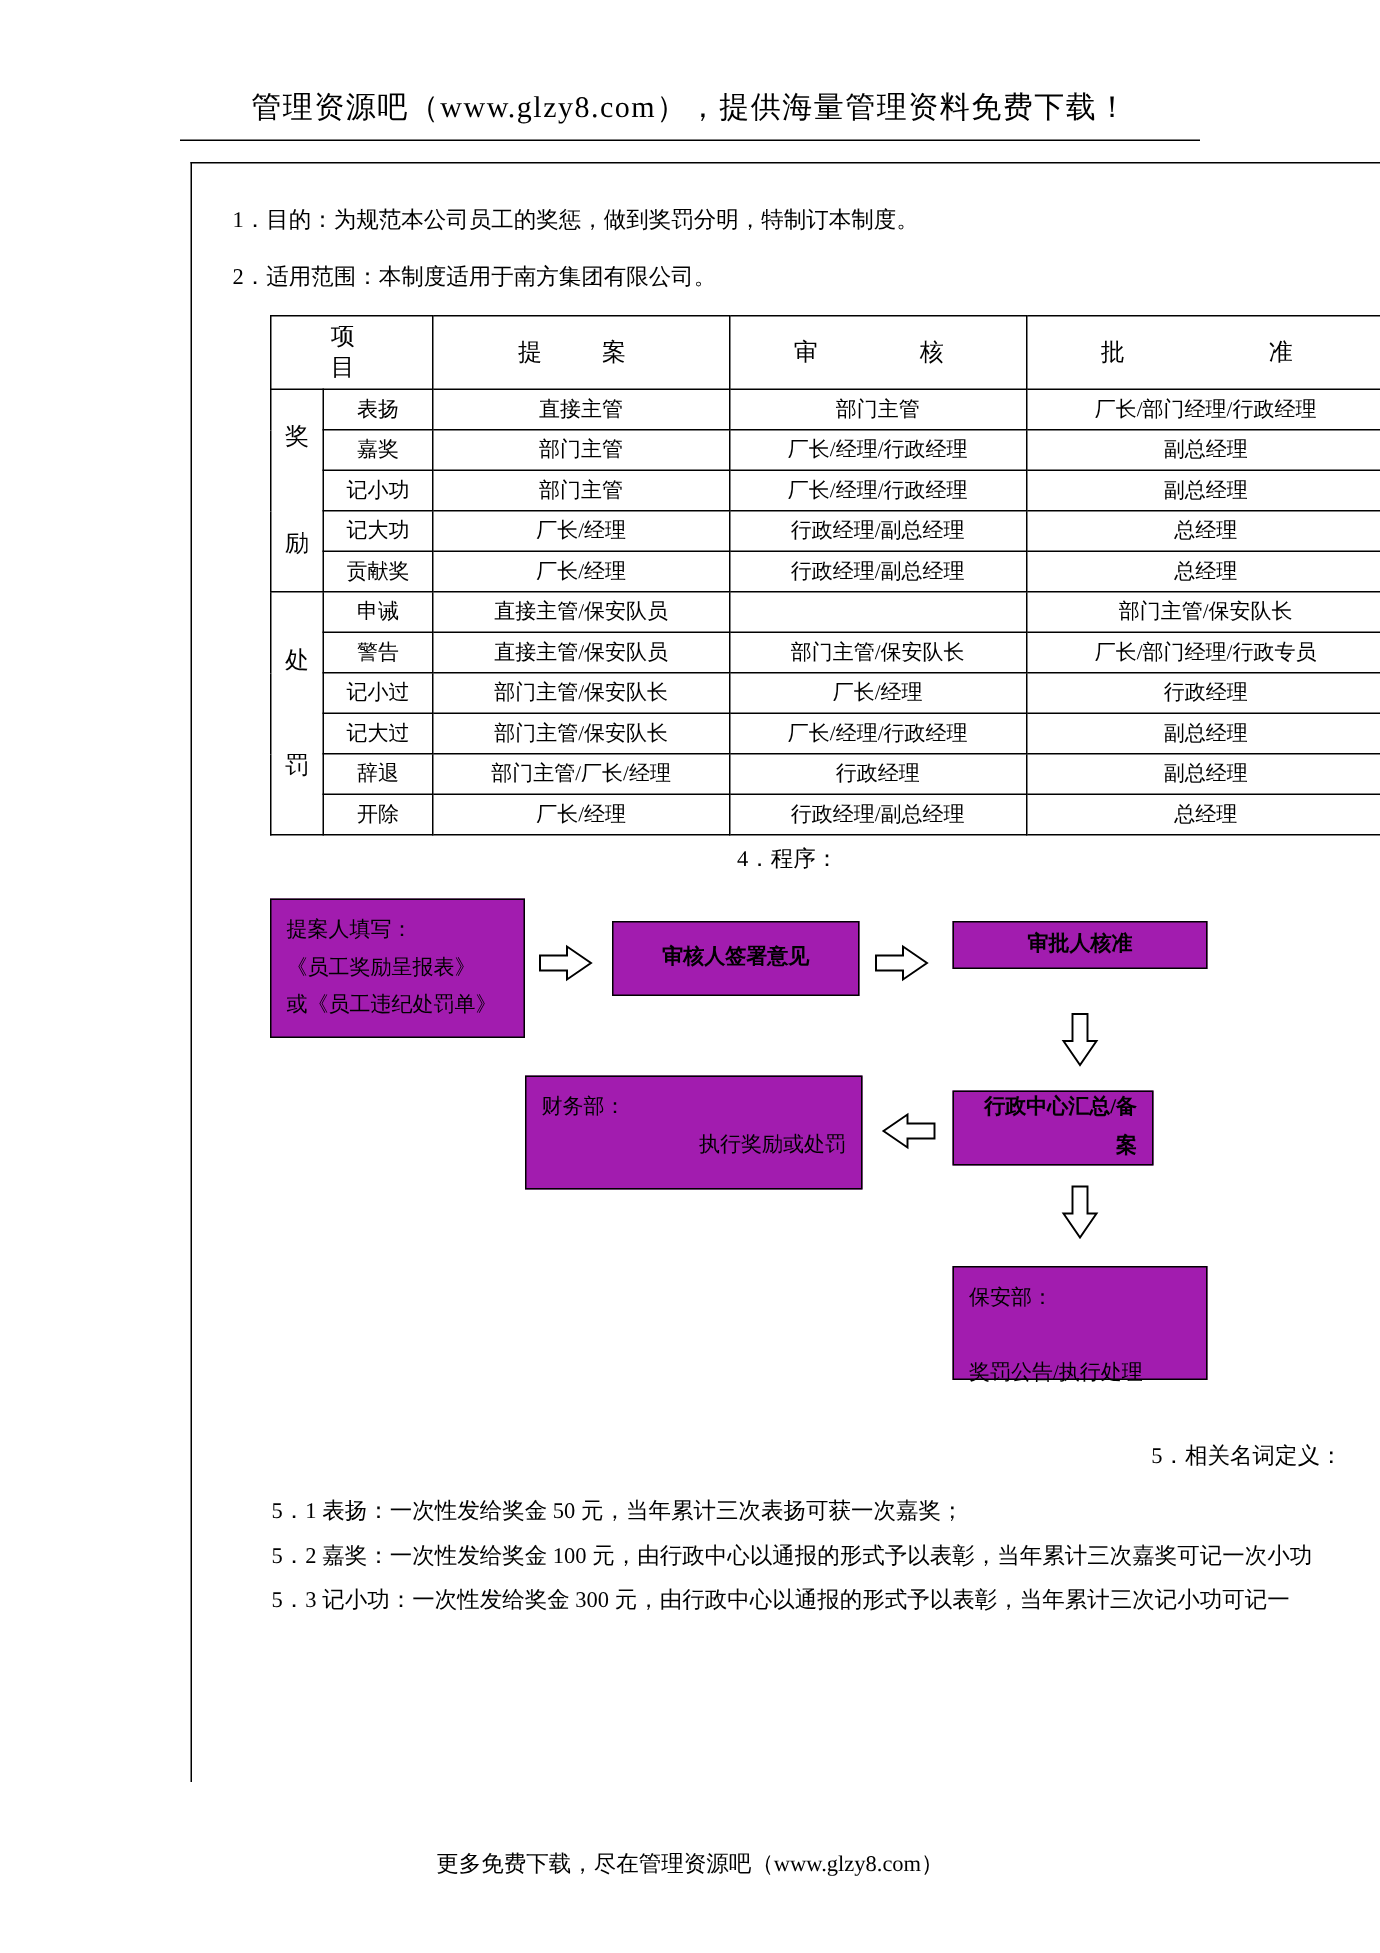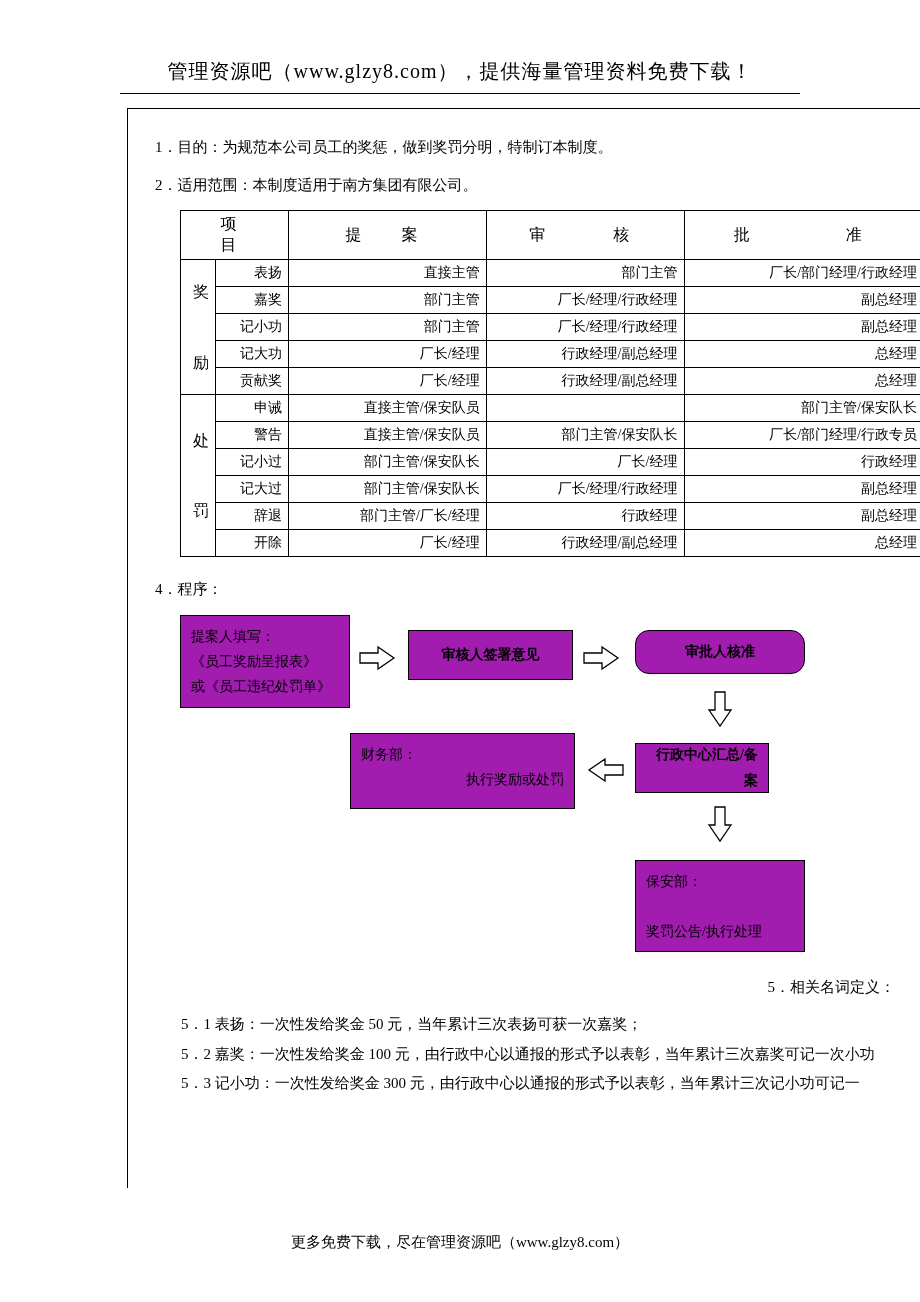--- a/index.html
+++ b/index.html
@@ -61,21 +61,21 @@
   table.resp {
     border-collapse: collapse;
     margin-left: 25px;
     margin-top: 4px;
     width: 744px;
     font-size: 14px;
   }
   table.resp th, table.resp td {
     border: 1px solid #000;
     padding: 3px 6px;
-    text-align: right;
+    text-align: center;
     vertical-align: middle;
     height: 20px;
   }
   table.resp th {
     font-weight: normal;
     text-align: center;
     letter-spacing: 12px;
     height: 30px;
     font-size: 16px;
   }
@@ -204,39 +204,39 @@
       </tr>
       <tr>
         <td class="sub">开除</td>
         <td>厂长/经理</td>
         <td>行政经理/副总经理</td>
         <td>总经理</td>
       </tr>
     </tbody>
       </table>
 
-    <p class="para" style="margin-top:20px;">4．程序：</p>
+    <p class="para" style="margin-top:4px;text-align:center;">4．程序：</p>
 
     <div class="flow">
 
       <div class="fbox" style="left:0; top:0; width:170px;">
         <span>提案人填写：</span><br>
         <span>《员工奖励呈报表》</span><br>
         <span>或《员工违纪处罚单》</span>
       </div>
       <svg class="arrow" style="left:178px; top:28px;" width="40" height="30">
         <path d="M2 10 L20 10 L20 4 L36 15 L20 26 L20 20 L2 20 Z" fill="none" stroke="#000" stroke-width="1.3"></path>
       </svg>
       <div class="fbox center" style="left:228px; top:15px; width:165px; height:50px;">
         <span>审核人签署意见</span>
       </div>
       <svg class="arrow" style="left:402px; top:28px;" width="40" height="30">
         <path d="M2 10 L20 10 L20 4 L36 15 L20 26 L20 20 L2 20 Z" fill="none" stroke="#000" stroke-width="1.3"></path>
       </svg>
-      <div class="fbox center" style="left:455px; top:15px; width:170px; height:44px;border-radius:14px;">
+      <div class="fbox center" style="left:455px; top:15px; width:170px; height:32px;">
         <span>审批人核准</span>
       </div>
 
       <svg class="arrow" style="left:525px; top:75px;" width="30" height="40">
         <path d="M10 2 L10 20 L4 20 L15 36 L26 20 L20 20 L20 2 Z" fill="none" stroke="#000" stroke-width="1.3"></path>
       </svg>
 
       <div class="fbox center" style="left:455px; top:128px; width:134px; height:50px;">
         <span>行政中心汇总/备案</span>
       </div>
@@ -244,21 +244,21 @@
         <path d="M38 10 L20 10 L20 4 L4 15 L20 26 L20 20 L38 20 Z" fill="none" stroke="#000" stroke-width="1.3"></path>
       </svg>
       <div class="fbox" style="left:170px; top:118px; width:225px; height:76px;">
         <span>财务部：</span><br>
         <div style="text-align:right;"><span>执行奖励或处罚</span></div>
       </div>
 
       <svg class="arrow" style="left:525px; top:190px;" width="30" height="40">
         <path d="M10 2 L10 20 L4 20 L15 36 L26 20 L20 20 L20 2 Z" fill="none" stroke="#000" stroke-width="1.3"></path>
       </svg>
-      <div class="fbox" style="left:455px; top:245px; width:170px; height:92px;">
+      <div class="fbox" style="left:455px; top:245px; width:170px; height:76px;">
         <span>保安部：</span><br><br>
         <span>奖罚公告/执行处理</span>
       </div>
     </div>
 
     <p class="para" style="margin-top:-140px;text-align:right;">5．相关名词定义：</p>
     <p class="def-item">5．1 表扬：一次性发给奖金 50 元，当年累计三次表扬可获一次嘉奖；</p>
     <p class="def-item">5．2 嘉奖：一次性发给奖金 100 元，由行政中心以通报的形式予以表彰，当年累计三次嘉奖可记一次小功</p>
     <p class="def-item">5．3 记小功：一次性发给奖金 300 元，由行政中心以通报的形式予以表彰，当年累计三次记小功可记一</p>
 

